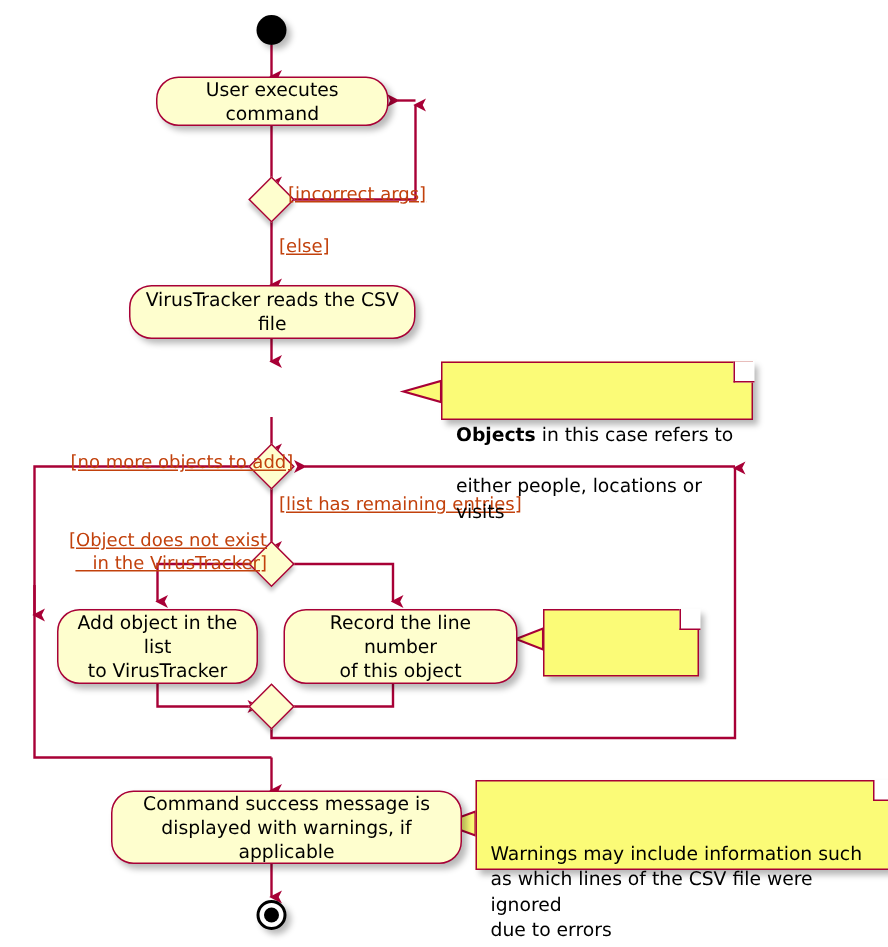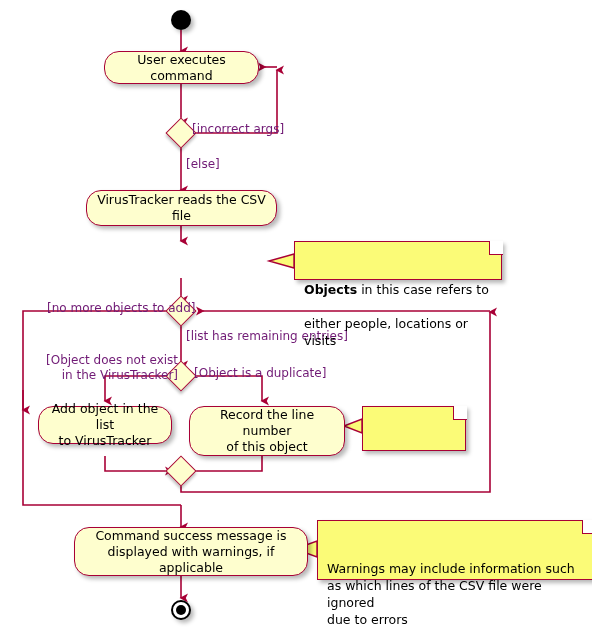--- a/index.html
+++ b/index.html
@@ -78,22 +78,23 @@
     border-bottom: 1.5px solid #A80036;
     transform-origin: top right;
   }
   .note b { font-weight: bold; }
 
   
   .glabel {
     position: absolute;
     font-size: 12px;
     line-height: 15px;
-    color: #701a75;
+    color: #c2410c;
     white-space: pre;
+    text-decoration: underline;
   }
   .glabel.right { text-align: right; }
 
   
   .start-node {
     position: absolute;
     width: 20px;
     height: 20px;
     border-radius: 50%;
     background: #000000;
@@ -182,21 +183,21 @@
     </g>
   </svg>
 
   <div class="start-node" style="left:171px; top:10px;"></div>
 
   <div class="activity" style="left:104px; top:51px; width:155px; height:33px;">User executes command</div>
 
   <div class="activity" style="left:86px; top:190px; width:191px; height:36px;">VirusTracker reads the CSV file</div>
 
 
-  <div class="activity" style="left:38px; top:406px; width:134px; height:38px;">Add object in the list
+  <div class="activity" style="left:38px; top:406px; width:134px; height:50px;">Add object in the list
 to VirusTracker</div>
 
   <div class="activity" style="left:189px; top:406px; width:156px; height:50px;">Record the line number
 of this object</div>
 
   <div class="activity" style="left:74px; top:527px; width:234px; height:49px;">Command success message is
 displayed with warnings, if applicable</div>
 
   <div class="diamond" style="left:170px; top:122px;"></div>
   <div class="diamond" style="left:170px; top:300px;"></div>
@@ -207,21 +208,20 @@
 
   <div class="glabel" style="left:186px; top:157px;">[else]</div>
 
   <div class="glabel" style="left:47px; top:301px;">[no more objects to add]</div>
 
   <div class="glabel" style="left:186px; top:329px;">[list has remaining entries]</div>
 
   <div class="glabel right" style="left:46px; top:353px;">[Object does not exist
    in the VirusTracker]</div>
 
-  <div class="glabel" style="left:194px; top:366px;">[Object is a duplicate]</div>
 
   <div class="note" style="left:294px; top:241px; width:208px; height:39px;">
     <span class="fold"></span>
     <b>Objects</b><span> in this case refers to</span><br>
     <span>either people, locations or visits</span>
   </div>
 
   <div class="note" style="left:362px; top:406px; width:104px; height:45px;">
     <span class="fold"></span>
   </div>

